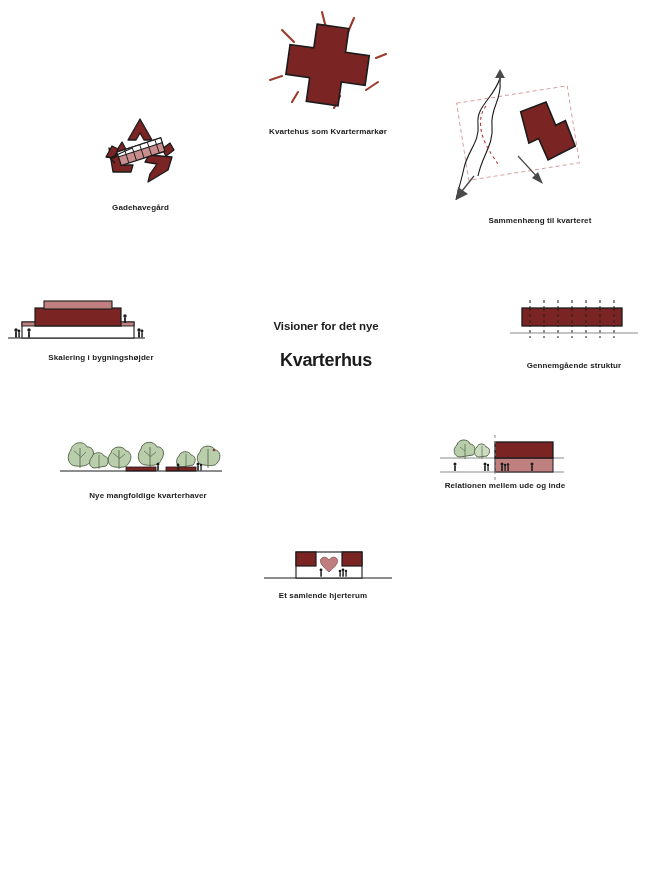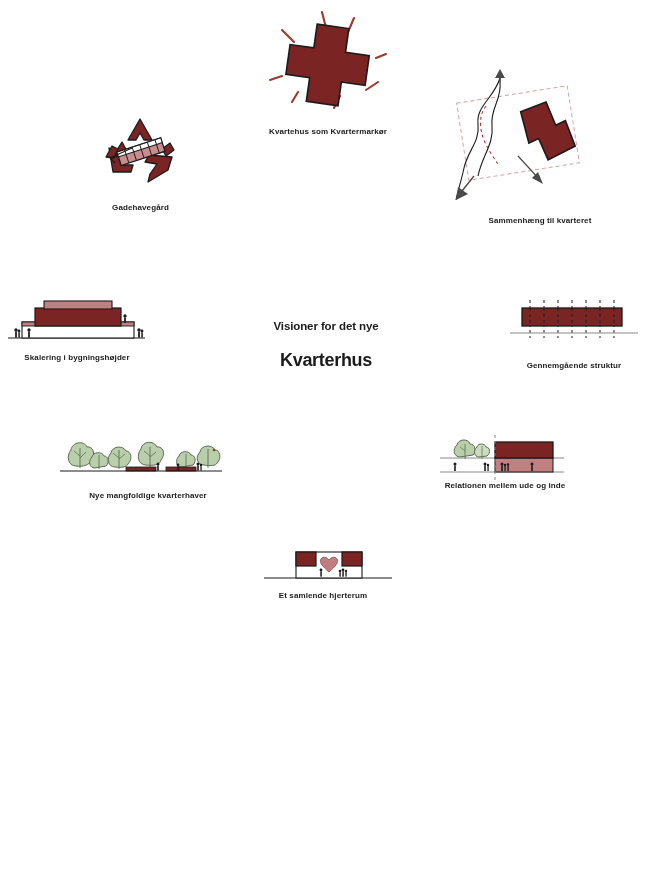--- a/index.html
+++ b/index.html
@@ -132,21 +132,21 @@
           <rect x="24.1" y="35.6" width="1.8" height="6"></rect>
         <circle cx="121" cy="20" r="1.7"></circle>
           <rect x="120.1" y="21.6" width="1.8" height="5.4"></rect>
         <circle cx="135" cy="34" r="1.7"></circle>
           <rect x="134.1" y="35.6" width="1.8" height="6"></rect>
         <circle cx="138" cy="35" r="1.4"></circle>
           <rect x="137.3" y="36.3" width="1.5" height="5.3"></rect>
       </g>
     </svg>
   </div>
-  <div class="caption" style="left:0px;top:352px;width:154px;">Skalering i bygningshøjder</div>
+  <div class="caption" style="left:0px;top:352px;width:154px;padding-left:24px;">Skalering i bygningshøjder</div>
 
   <div class="center-title ct-small" style="left:226px;top:319px;width:200px;">Visioner for det nye</div>
   <div class="center-title ct-big" style="left:226px;top:351px;width:200px;text-align:center;">Kvarterhus</div>
 
   <div class="node" style="left:508px;top:298px;width:132px;height:48px;">
     <svg width="132" height="48" viewBox="0 0 132 48">
       <g stroke="#1b1b1b" stroke-width="1" stroke-dasharray="3 3">
         <line x1="22" y1="2" x2="22" y2="40"></line>
         <line x1="36" y1="2" x2="36" y2="40"></line>
         <line x1="50" y1="2" x2="50" y2="40"></line>

